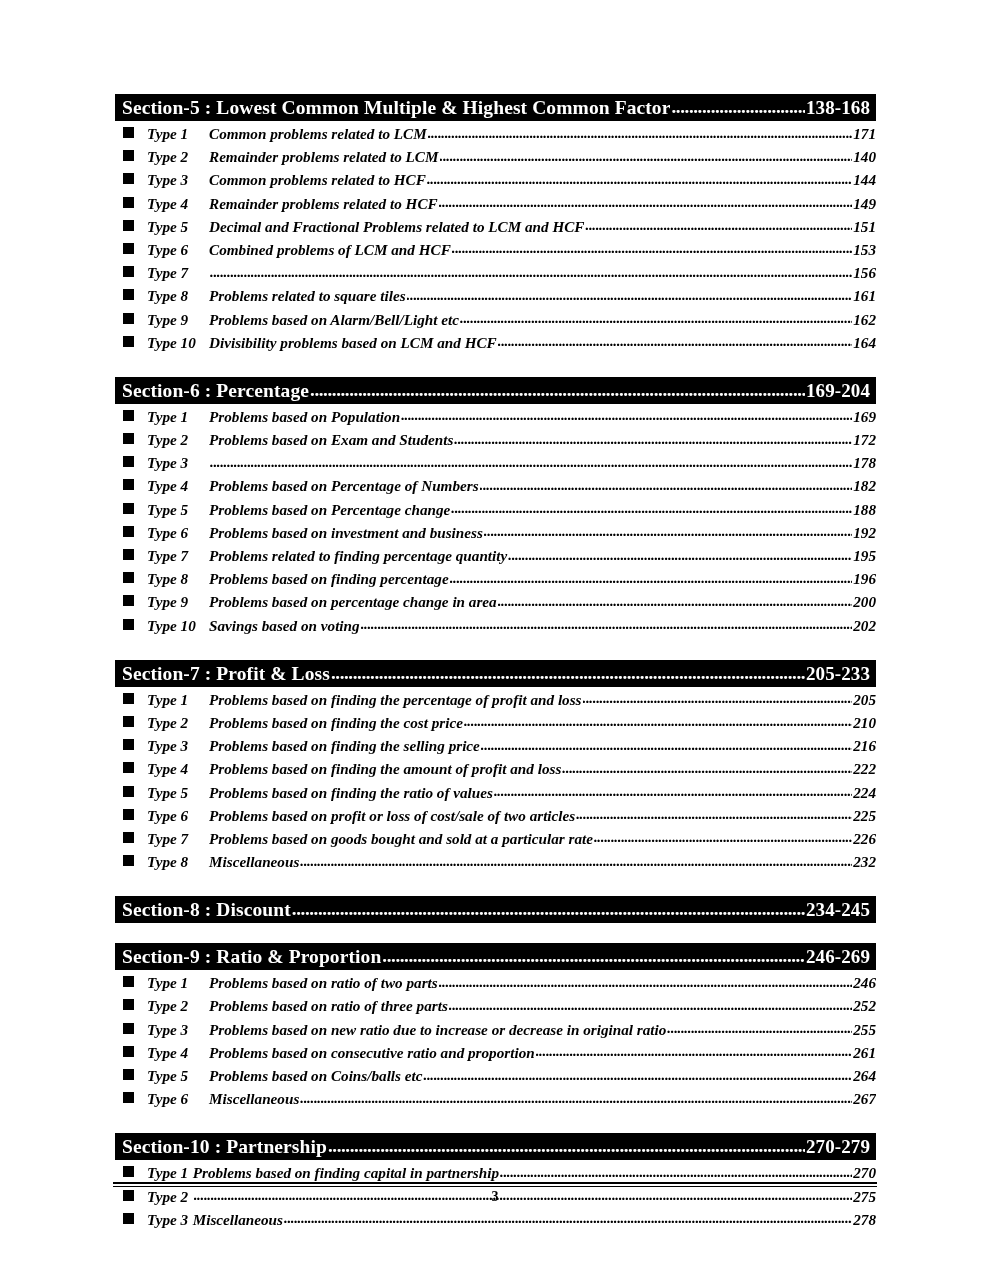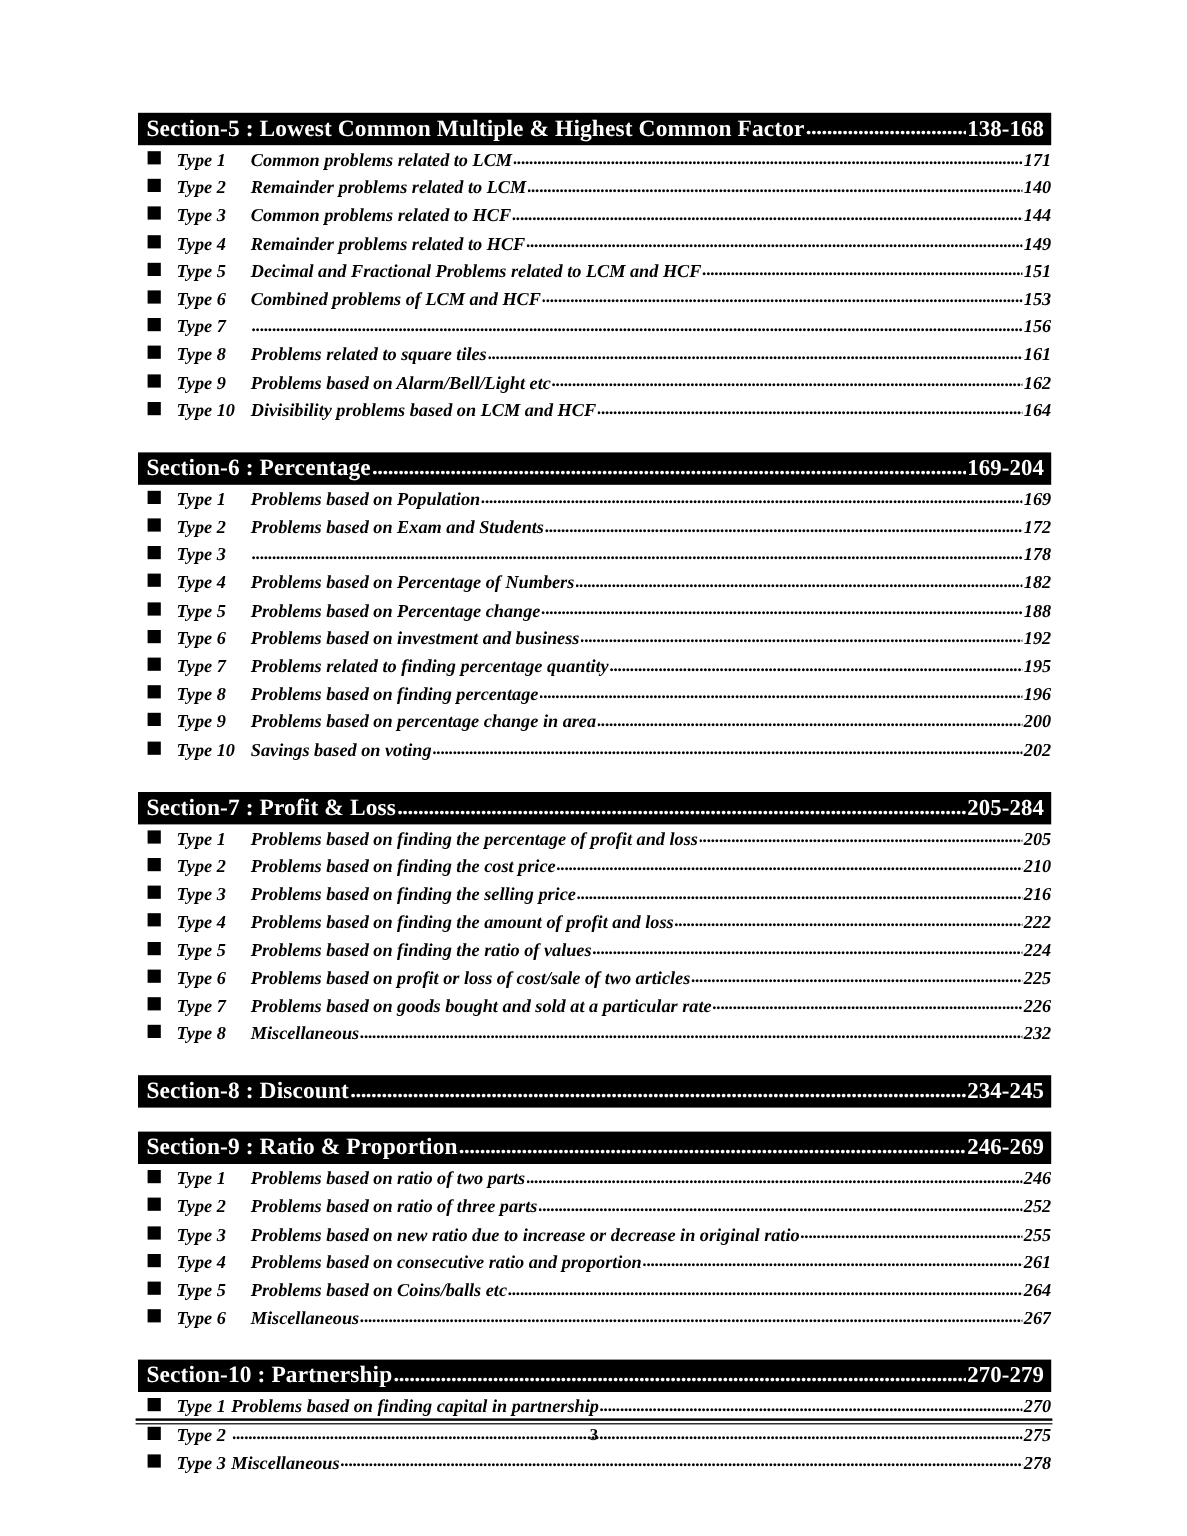--- a/index.html
+++ b/index.html
@@ -307,21 +307,21 @@
             <span class="desc">Savings based on voting</span>
             <span class="dots">...........................................................................................................................................................................................................................................................................................................</span>
             <span class="page-no">202</span>
           </div>
         </div>
       </div>
       <div class="sec-block gap-after-list">
         <div class="section-bar">
           <span class="sec-title">Section-7 : Profit &amp; Loss</span>
           <span class="sec-dots">...........................................................................................................................................................................................................................................................................................................</span>
-          <span class="sec-pages">205-284</span>
+          <span class="sec-pages">205-233</span>
         </div>
         <div class="entries cols">
           <div class="entry">
             <span class="bullet"></span>
             <span class="type-label">Type 1</span>
             <span class="desc">Problems based on finding the percentage of profit and loss</span>
             <span class="dots">...........................................................................................................................................................................................................................................................................................................</span>
             <span class="page-no">205</span>
           </div>
           <div class="entry">

